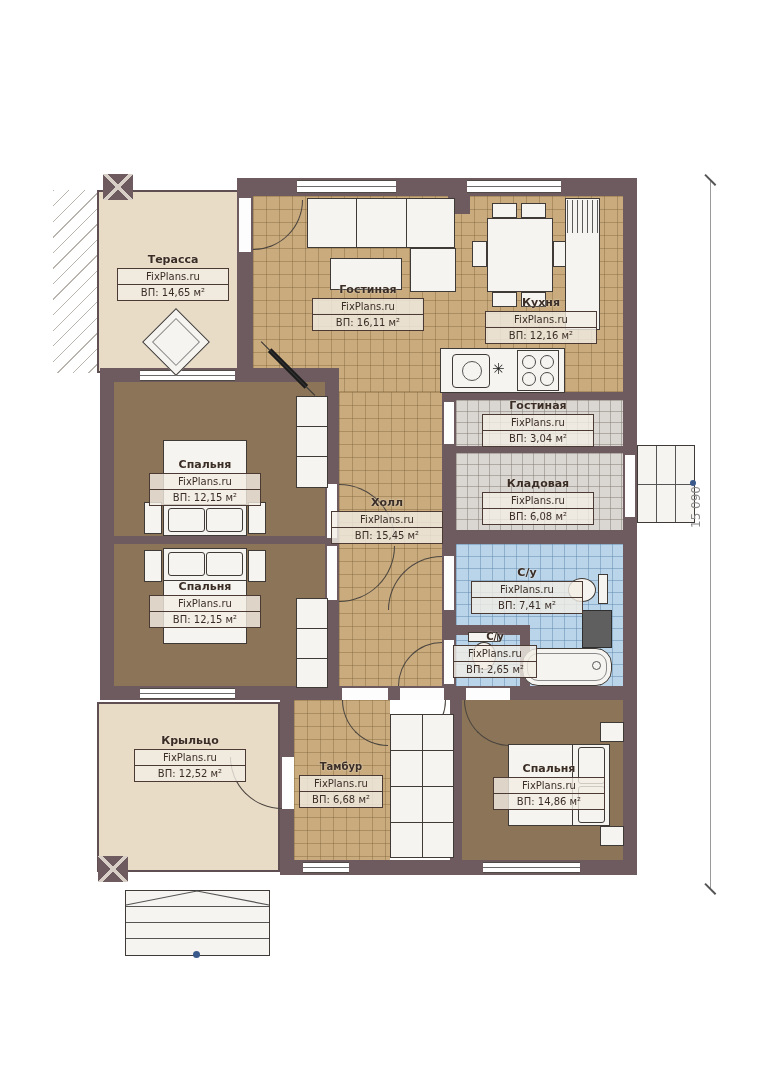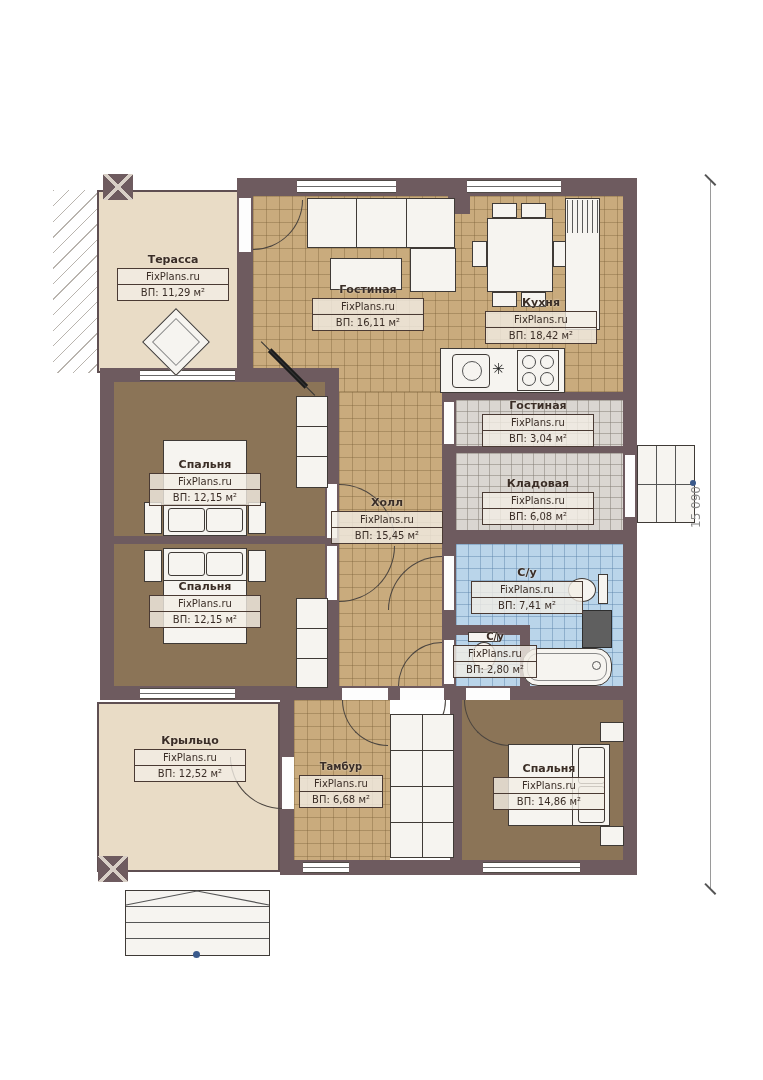--- a/index.html
+++ b/index.html
@@ -182,31 +182,31 @@
   <div class="a furn cells" style="left:390px;top:714px;width:64px;height:144px"></div>
 
   <div class="a" style="left:710px;top:180px;width:1px;height:710px;background:#9a9a9a"></div>
   <div class="a" style="left:703px;top:179px;width:15px;height:1.5px;background:#555;transform:rotate(45deg)"></div>
   <div class="a" style="left:703px;top:888px;width:15px;height:1.5px;background:#555;transform:rotate(45deg)"></div>
   <div class="a dim" style="left:666px;top:500px;width:60px;text-align:center;transform:rotate(-90deg)">15 090</div>
 
   <div class="a room-label" style="left:117px;top:253px">
     <div class="nm">Терасса</div>
     <div class="bx">FixPlans.ru</div>
-    <div class="bx">ВП: 11,29 м²</div>
+    <div class="bx">ВП: 14,65 м²</div>
   </div>
   <div class="a room-label" style="left:312px;top:283px">
     <div class="nm">Гостиная</div>
     <div class="bx">FixPlans.ru</div>
     <div class="bx">ВП: 16,11 м²</div>
   </div>
   <div class="a room-label" style="left:485px;top:296px">
     <div class="nm">Кухня</div>
     <div class="bx">FixPlans.ru</div>
-    <div class="bx">ВП: 18,42 м²</div>
+    <div class="bx">ВП: 12,16 м²</div>
   </div>
   <div class="a room-label" style="left:482px;top:399px">
     <div class="nm">Гостиная</div>
     <div class="bx">FixPlans.ru</div>
     <div class="bx">ВП: 3,04 м²</div>
   </div>
   <div class="a room-label" style="left:482px;top:477px">
     <div class="nm">Кладовая</div>
     <div class="bx">FixPlans.ru</div>
     <div class="bx">ВП: 6,08 м²</div>
@@ -227,21 +227,21 @@
     <div class="bx">ВП: 15,45 м²</div>
   </div>
   <div class="a room-label" style="left:471px;top:566px">
     <div class="nm">С/у</div>
     <div class="bx">FixPlans.ru</div>
     <div class="bx">ВП: 7,41 м²</div>
   </div>
   <div class="a room-label small-label" style="left:453px;top:630px">
     <div class="nm">С/у</div>
     <div class="bx">FixPlans.ru</div>
-    <div class="bx">ВП: 2,80 м²</div>
+    <div class="bx">ВП: 2,65 м²</div>
   </div>
   <div class="a room-label" style="left:134px;top:734px">
     <div class="nm">Крыльцо</div>
     <div class="bx">FixPlans.ru</div>
     <div class="bx">ВП: 12,52 м²</div>
   </div>
   <div class="a room-label small-label" style="left:299px;top:760px">
     <div class="nm">Тамбур</div>
     <div class="bx">FixPlans.ru</div>
     <div class="bx">ВП: 6,68 м²</div>

